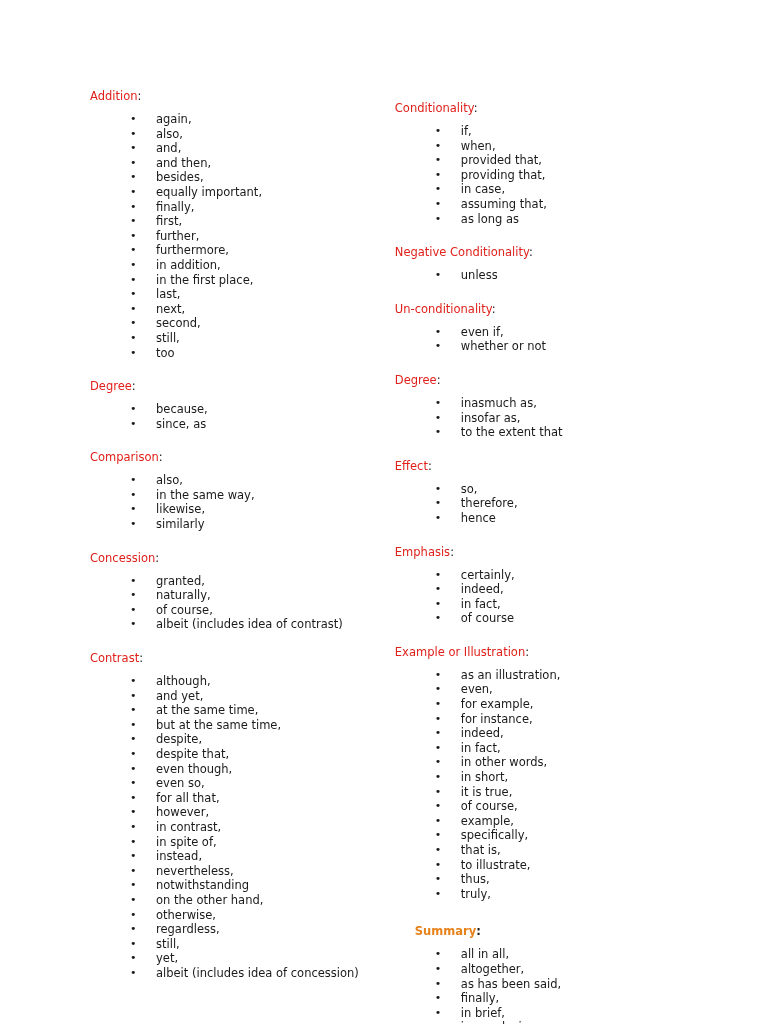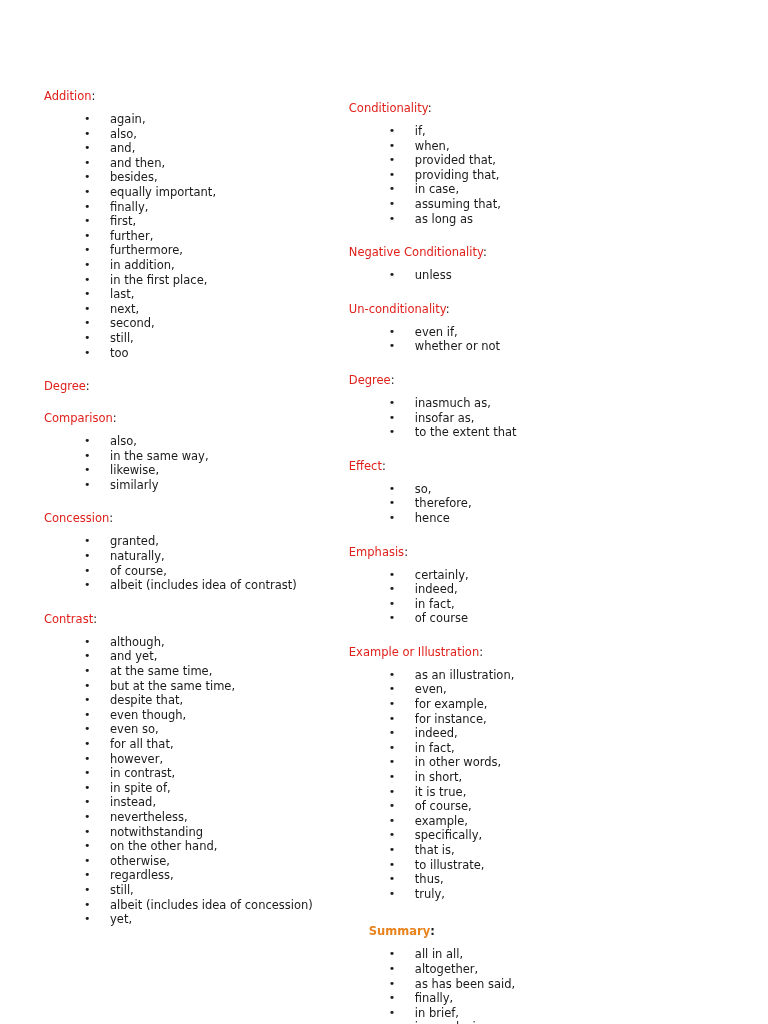--- a/index.html
+++ b/index.html
@@ -12,21 +12,21 @@
     height: 1024px;
     font-family: "DejaVu Sans", sans-serif;
     color: #1a1a1a;
     overflow: hidden;
   }
   .page {
     position: relative;
     width: 632px;
     height: 1024px;
     box-sizing: border-box;
-    padding: 88px 60px 0 44px;
+    padding: 88px 60px 0 90px;
   }
   .columns {
     display: flex;
     align-items: flex-start;
     gap: 28px;
   }
   .col {
     width: 300px;
   }
   .col-right {
@@ -107,20 +107,24 @@
           <li>second,</li>
           <li>still,</li>
           <li>too</li>
         </ul>
       </div>
 
       <div class="spacer-group"></div>
 
       <div class="group">
         <div class="group-heading"><span>Degree</span><span class="colon">:</span></div>
+        <ul class="items">
+          <li>because,</li>
+          <li>since, as</li>
+        </ul>
       </div>
 
       <div class="spacer-group"></div>
 
       <div class="group">
         <div class="group-heading"><span>Comparison</span><span class="colon">:</span></div>
         <ul class="items">
           <li>also,</li>
           <li>in the same way,</li>
           <li>likewise,</li>
@@ -142,36 +146,37 @@
 
       <div class="spacer-group"></div>
 
       <div class="group">
         <div class="group-heading"><span>Contrast</span><span class="colon">:</span></div>
         <ul class="items">
           <li>although,</li>
           <li>and yet,</li>
           <li>at the same time,</li>
           <li>but at the same time,</li>
+          <li>despite,</li>
           <li>despite that,</li>
           <li>even though,</li>
           <li>even so,</li>
           <li>for all that,</li>
           <li>however,</li>
           <li>in contrast,</li>
           <li>in spite of,</li>
           <li>instead,</li>
           <li>nevertheless,</li>
           <li>notwithstanding</li>
           <li>on the other hand,</li>
           <li>otherwise,</li>
           <li>regardless,</li>
           <li>still,</li>
+          <li>yet,</li>
           <li>albeit (includes idea of concession)</li>
-          <li>yet,</li>
         </ul>
       </div>
 
     </div>
 
     <div class="col col-right">
 
       <div class="group">
         <div class="group-heading"><span>Conditionality</span><span class="colon">:</span></div>
         <ul class="items">

